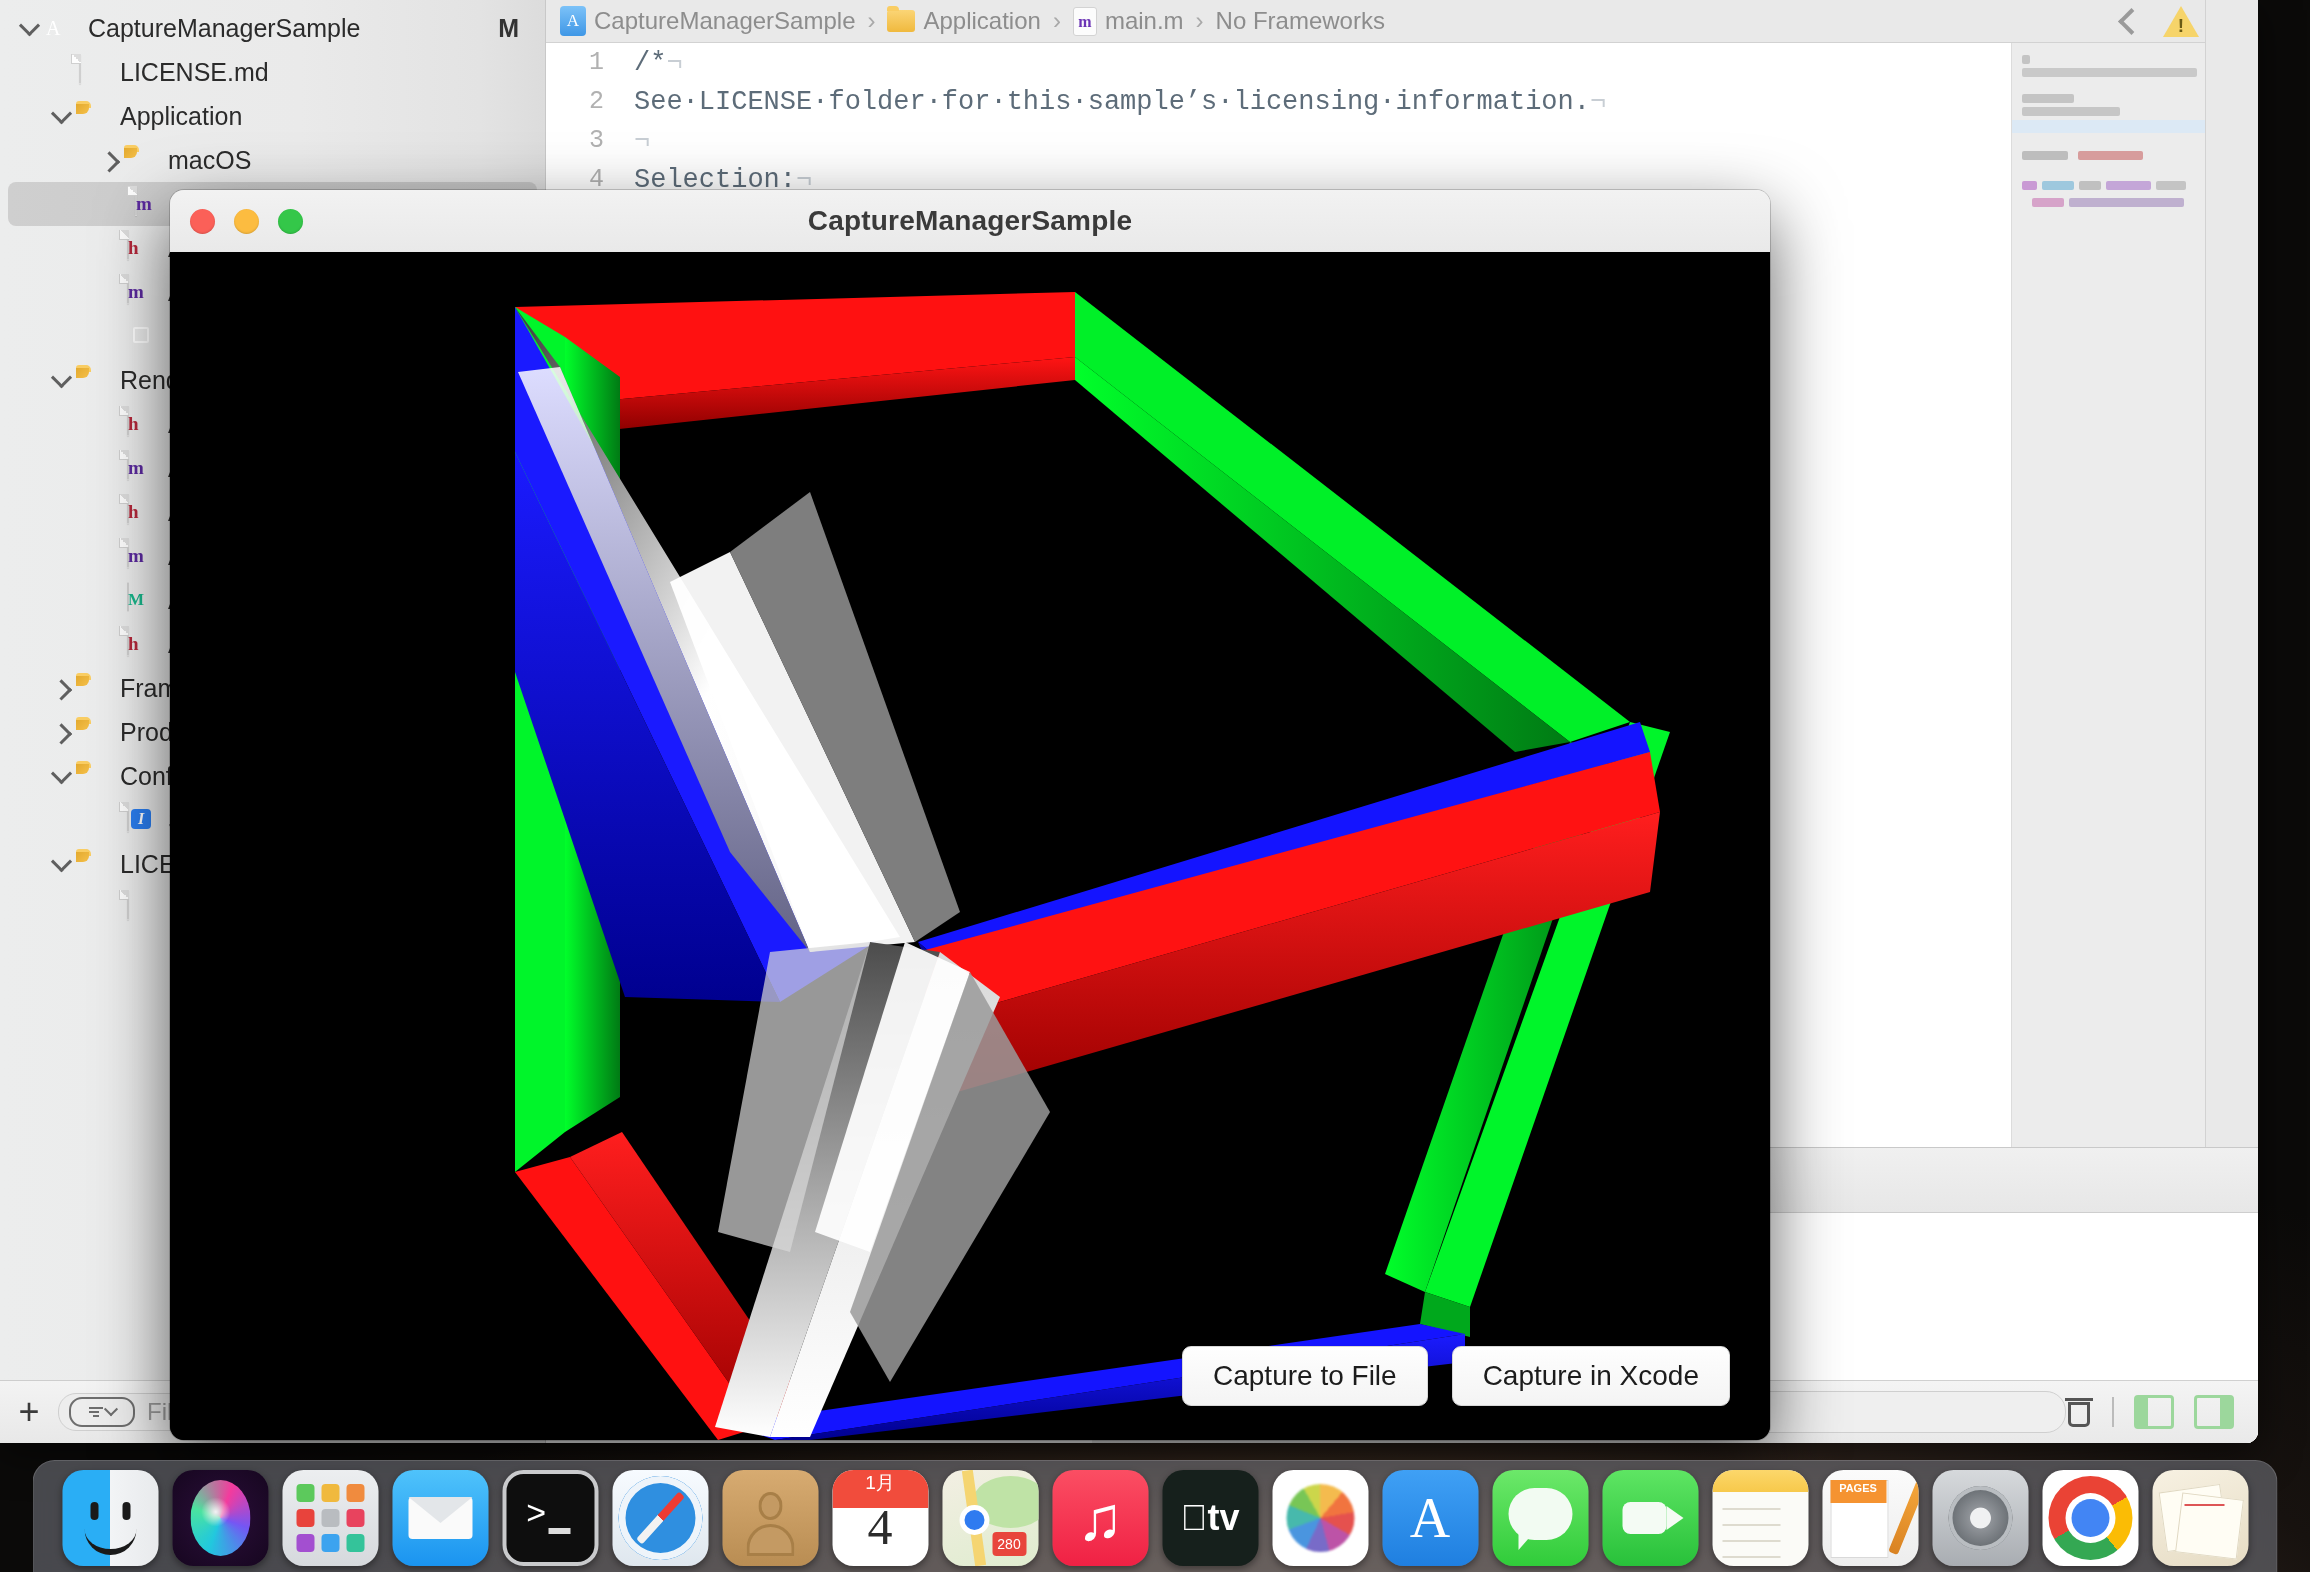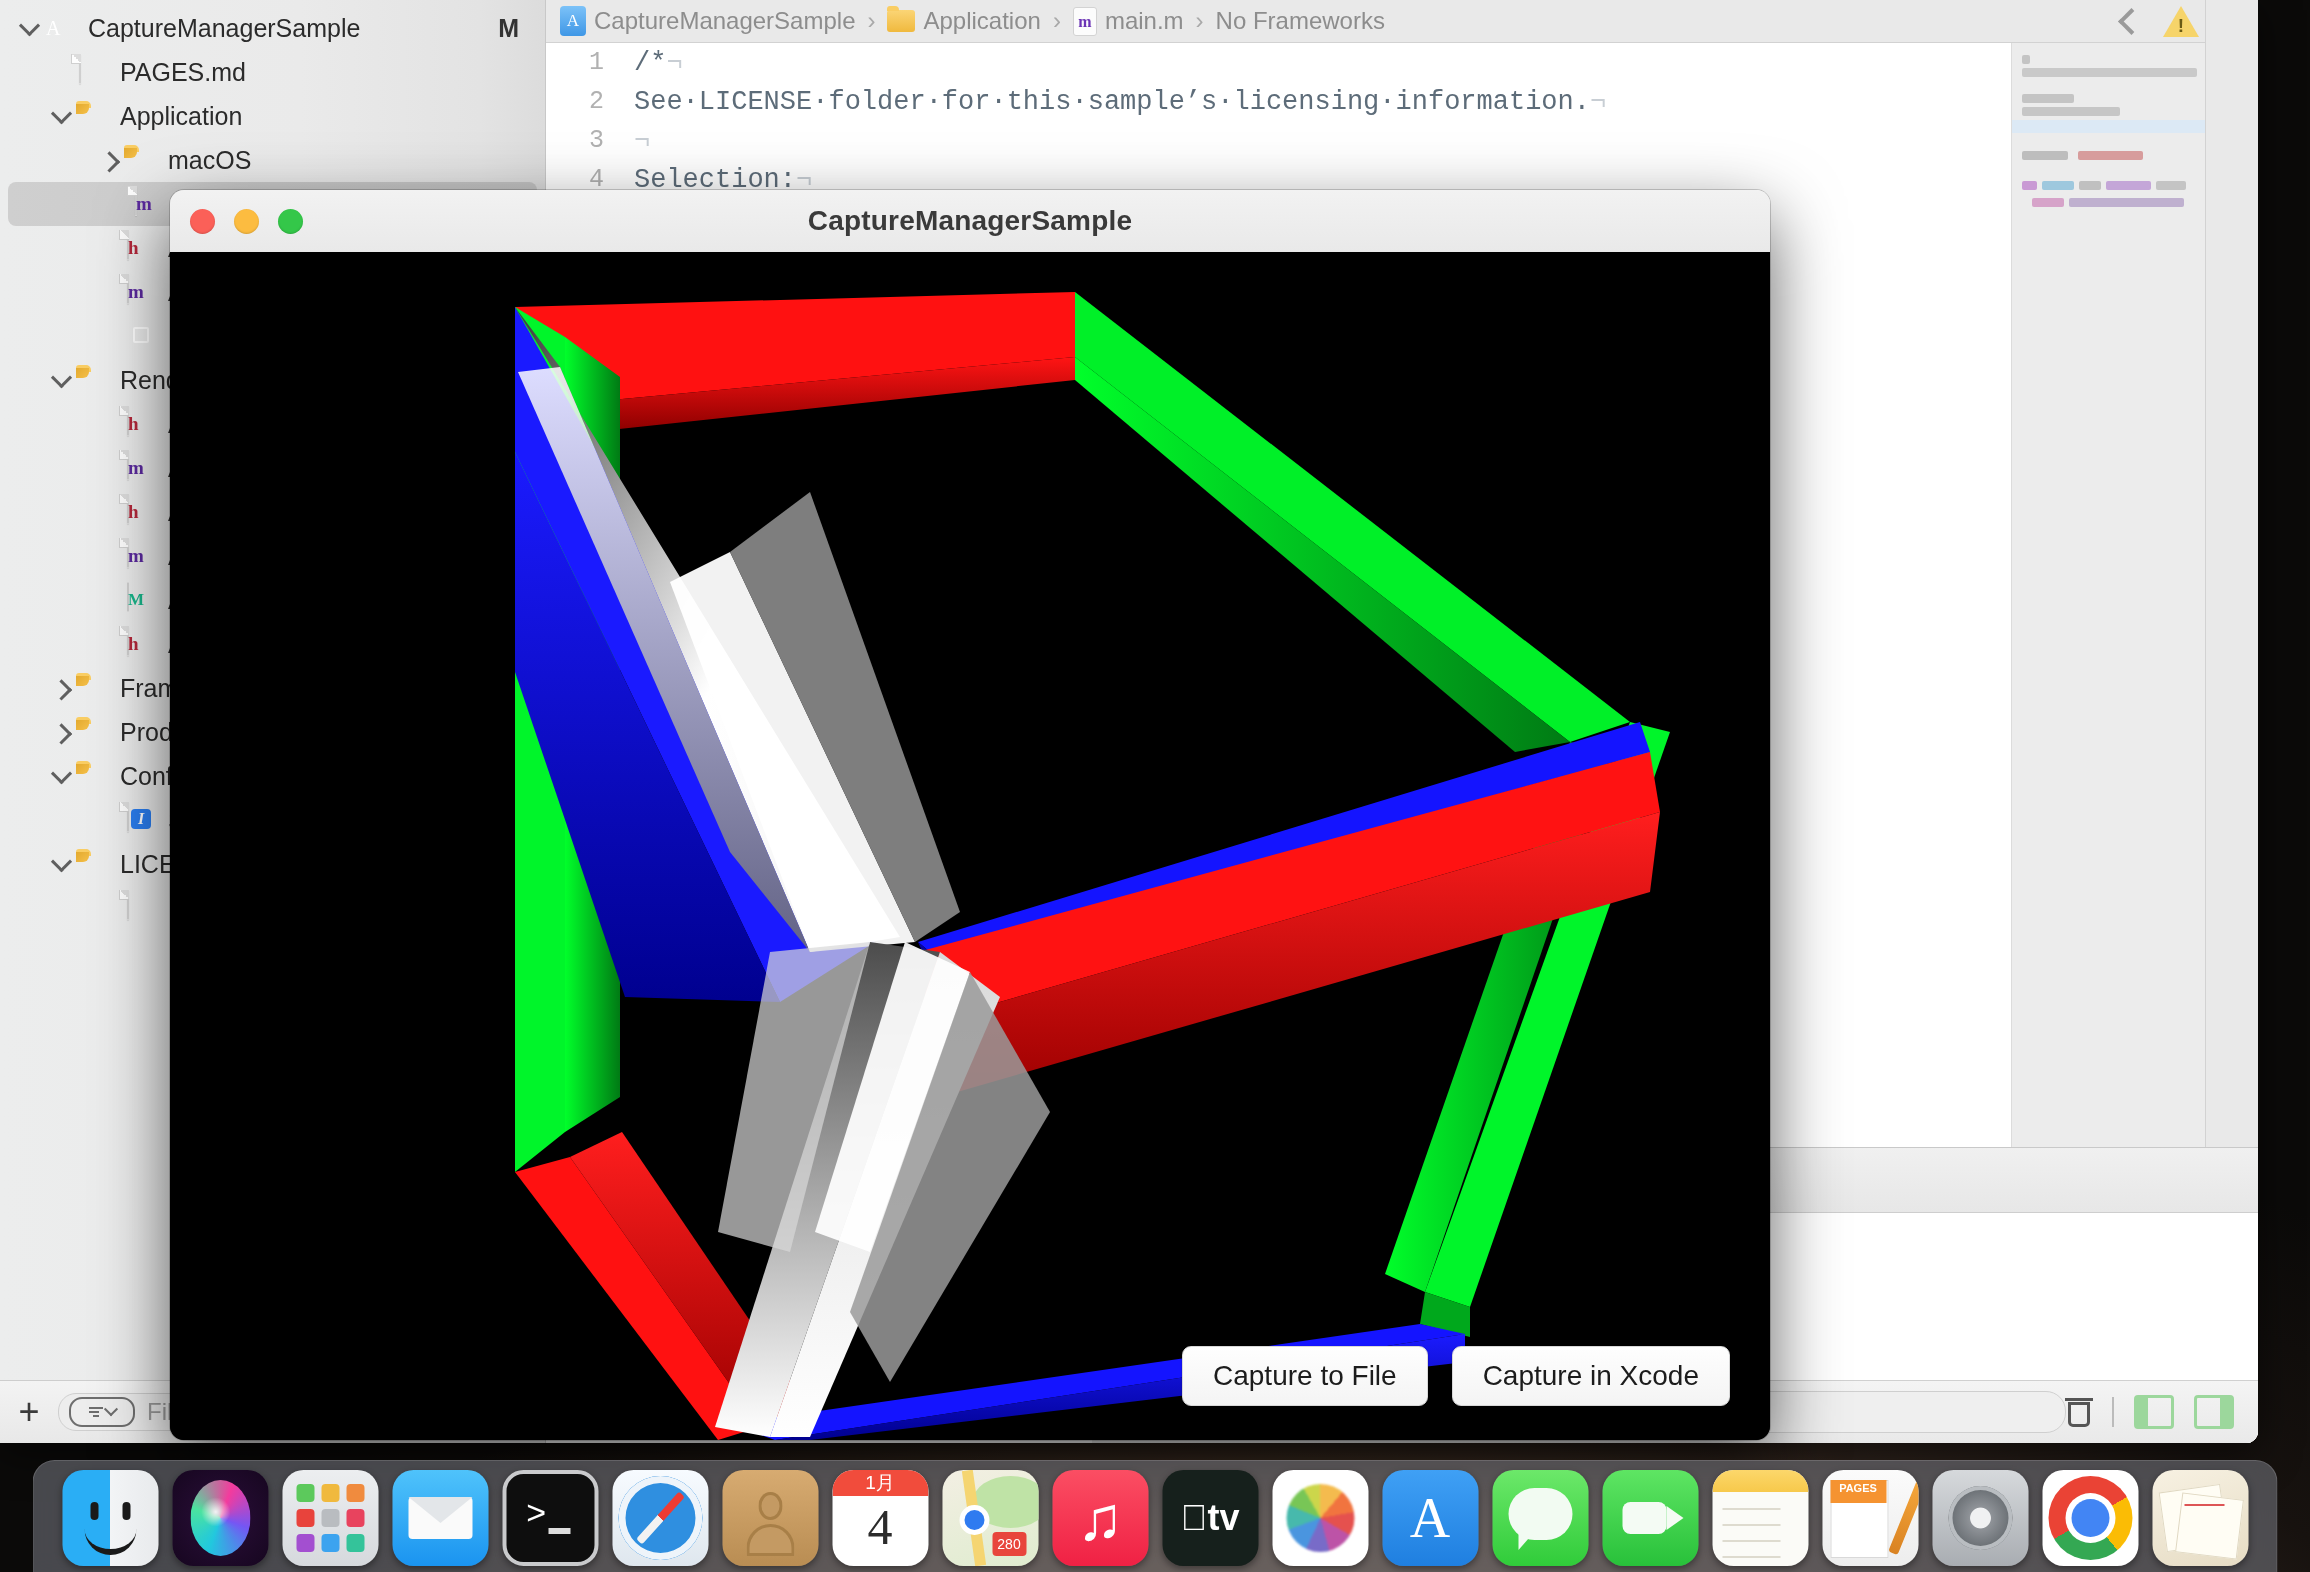--- a/index.html
+++ b/index.html
@@ -280,21 +280,21 @@
     box-shadow:inset 0 0 0 7px #eef4fa, inset 0 0 0 9px #2f8fe0;}
   .dk-safari .needle{position:absolute;left:44px;top:16px;width:8px;height:64px;
     background:linear-gradient(180deg,#ee3b33 0%,#ee3b33 50%,#f2f2f2 50%,#f2f2f2 100%);
     transform:rotate(42deg);border-radius:3px;}
   .dk-contacts{background:linear-gradient(180deg,#d7ab71,#b98d53);}
   .dk-contacts .head{position:absolute;left:36px;top:22px;width:24px;height:28px;
     border-radius:50%;background:#c49a63;box-shadow:inset 0 0 0 3px #a87f47;}
   .dk-contacts .body{position:absolute;left:24px;top:54px;width:48px;height:32px;
     border-radius:24px 24px 0 0;background:#c49a63;box-shadow:inset 0 0 0 3px #a87f47;}
   .dk-cal{background:#fff;}
-  .dk-cal .top{position:absolute;left:0;right:0;top:0;height:26px;background:#f14c3c;
+  .dk-cal .top{position:absolute;left:0;right:0;top:0;height:38px;background:#f14c3c;
     color:#fff;font-size:19px;text-align:center;line-height:26px;}
   .dk-cal .day{position:absolute;left:0;right:0;top:28px;text-align:center;font-size:50px;
     color:#2b2b2b;font-family:"Liberation Serif",serif;}
   .dk-maps{background:linear-gradient(160deg,#f3efe3,#dfeccf);}
   .dk-maps .rd{position:absolute;left:26px;top:0;width:11px;height:100%;background:#f5d571;
     transform:rotate(-8deg);}
   .dk-maps .gr{position:absolute;right:-10px;top:6px;width:76px;height:52px;border-radius:50%;
     background:#bfe3a6;}
   .dk-maps .pin{position:absolute;left:22px;top:40px;width:20px;height:20px;border-radius:50%;
     background:#2f7bf0;box-shadow:0 0 0 5px #fff;}
@@ -372,21 +372,21 @@
           <span class="badge-m">M</span>
         </div>
         <div class="row d1">
           <span class="tw none"></span>
           <span class="ficon"><span class="sheet md"><span class="lines">
                 <i></i>
                 <i></i>
                 <i></i>
                 <i></i>
               </span></span></span>
-          <span class="rlabel">PAGES.md</span>
+          <span class="rlabel">LICENSE.md</span>
         </div>
         <div class="row d1">
           <span class="tw">
             <span class="chev down"></span>
           </span>
           <span class="ficon"><span class="ic-folder"></span></span>
           <span class="rlabel">Application</span>
         </div>
         <div class="row d2">
           <span class="tw">

